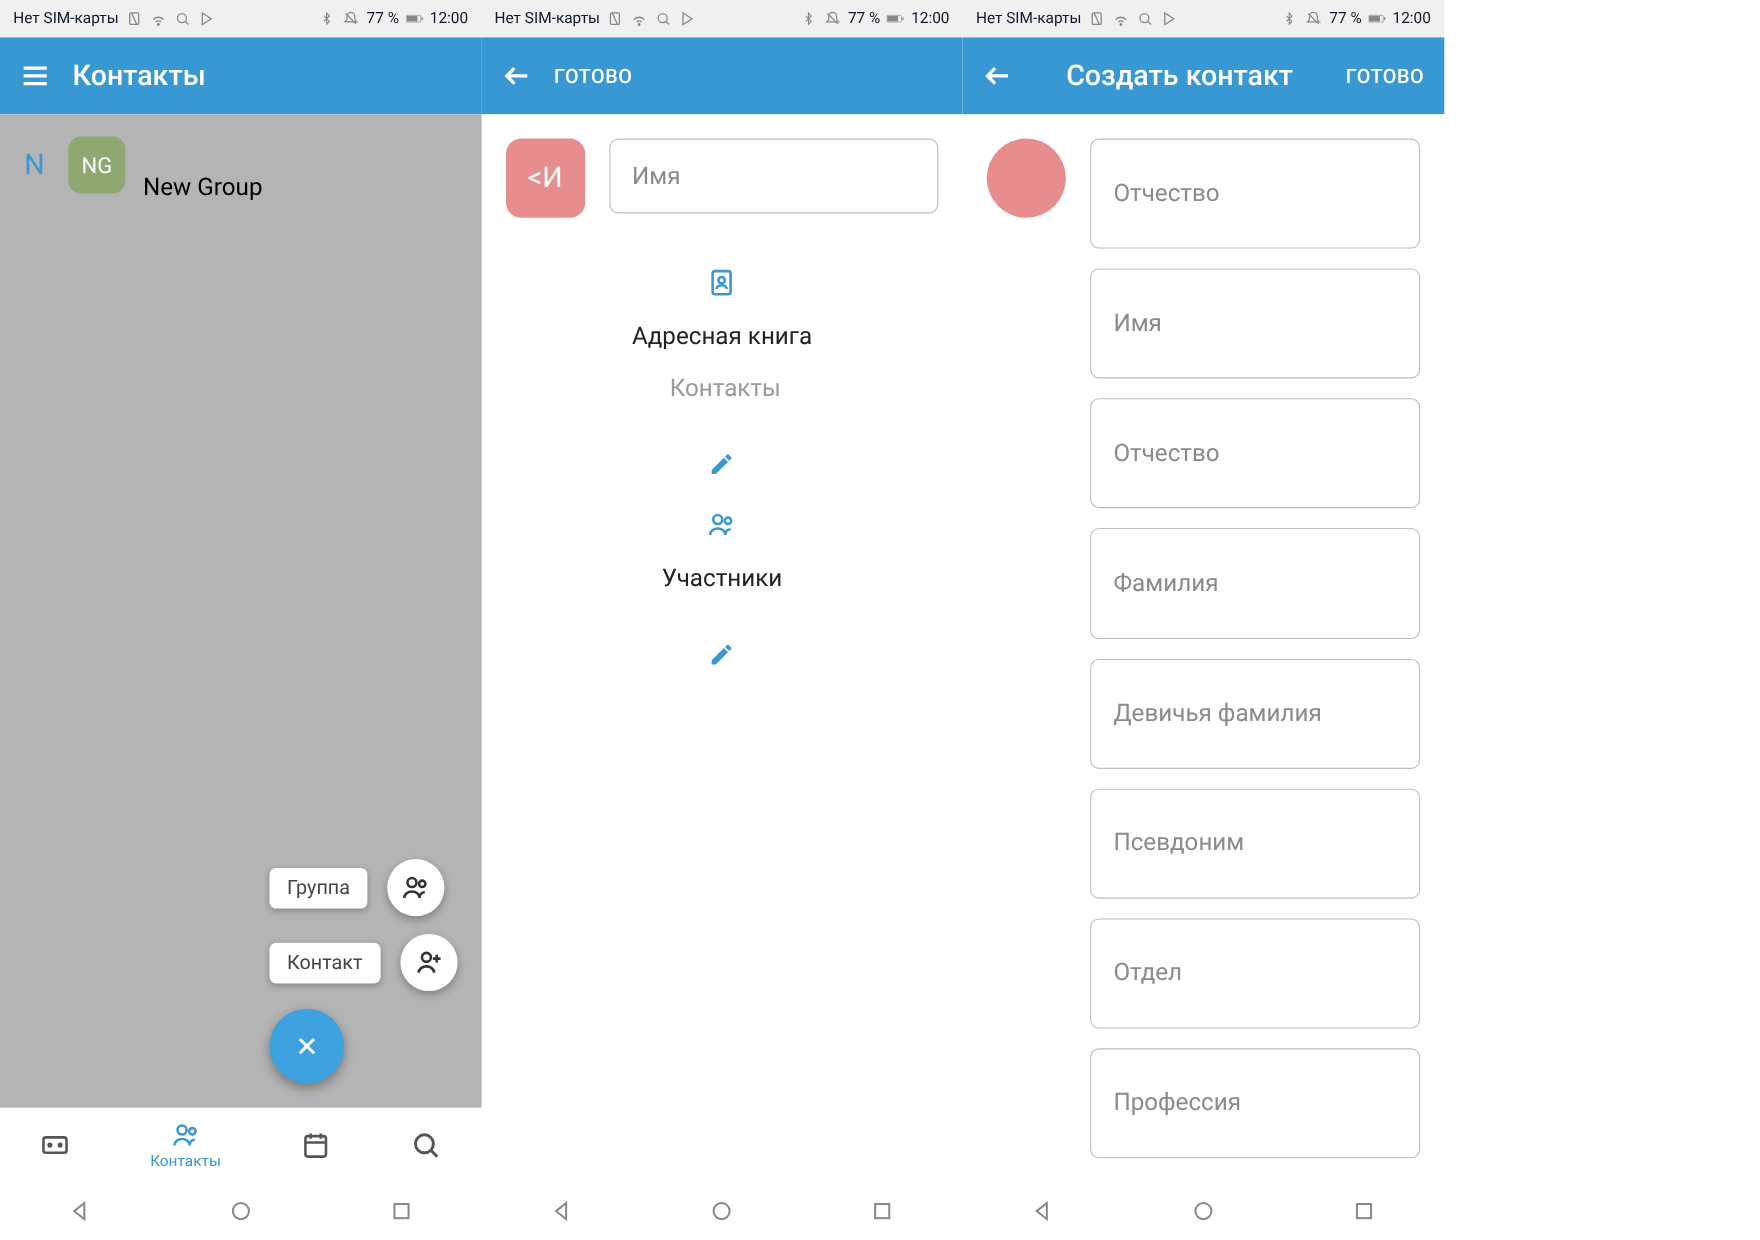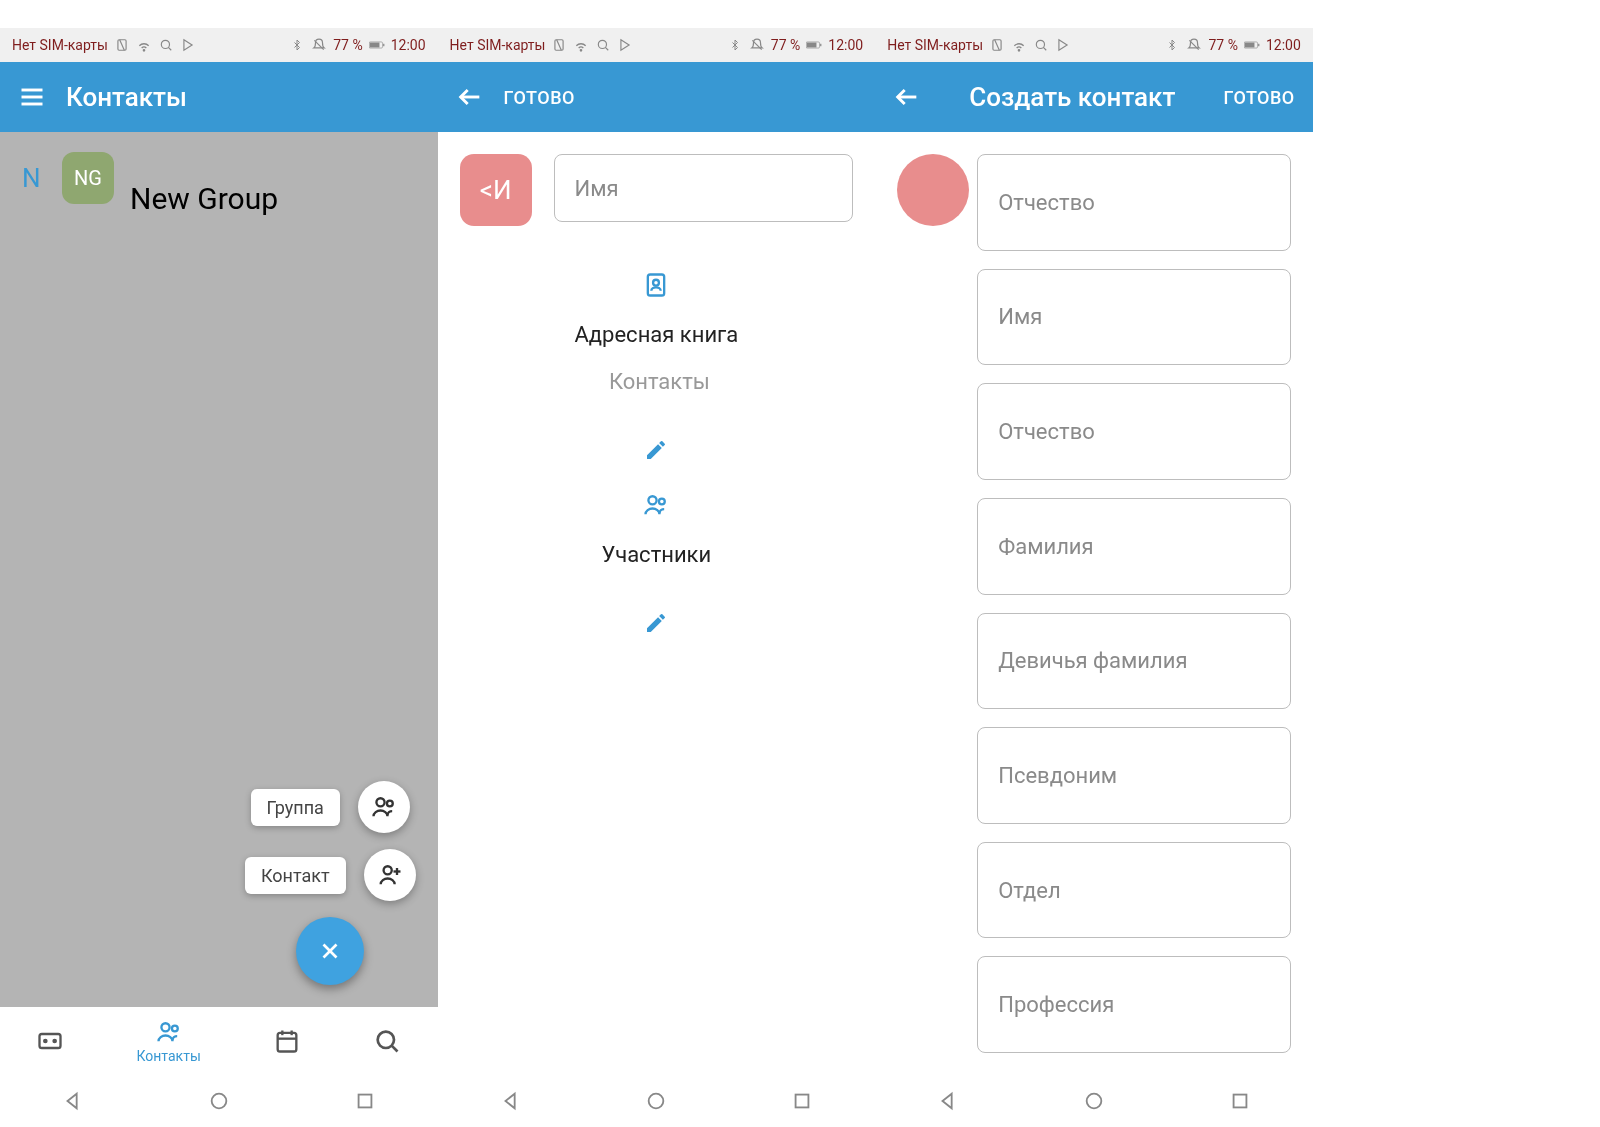--- a/index.html
+++ b/index.html
@@ -19,22 +19,21 @@
   position: relative;
 }
 .status-bar {
   height: 34px;
   background: #f0f0f0;
   display: flex;
   align-items: center;
   justify-content: space-between;
   padding: 0 12px;
   font-size: 14px;
-  color: #7f1d1d;
-  margin-top: 28px;
+  color: #0f172a;
 }
 .status-left { display: flex; align-items: center; gap: 6px; }
 .status-right { display: flex; align-items: center; gap: 6px; }
 .status-icon { width: 16px; height: 16px; display: inline-flex; align-items: center; justify-content: center; }
 
 .app-bar {
   height: 70px;
   background: #3898d3;
   color: #fff;
   display: flex;
@@ -84,31 +83,31 @@
   height: 52px;
   border-radius: 12px;
   background: #8fa770;
   display: flex;
   align-items: center;
   justify-content: center;
   color: #fff;
   font-size: 20px;
 }
 .contact-name {
-  font-size: 30px;
+  font-size: 22px;
   color: #000;
   margin-top: 40px;
 }
 .fab-wrap {
   position: absolute;
   right: 22px;
   bottom: 22px;
   display: flex;
   flex-direction: column;
-  align-items: center;
+  align-items: flex-start;
   gap: 16px;
 }
 .fab-row {
   display: flex;
   align-items: center;
   gap: 18px;
 }
 .fab-label {
   background: #fff;
   color: #444;
@@ -229,21 +228,21 @@
 }
 .g-value {
   font-size: 22px;
   color: #999;
   margin-left: 6px;
 }
 .g-spacer { flex: 1; }
 
 .body-3 {
   display: flex;
-  gap: 8px;
+  gap: 22px;
   padding: 22px;
   justify-content: flex-end;
 }
 .fields-col {
   flex: 1;
   display: flex;
   flex-direction: column;
   gap: 18px;
 }
 .icon-svg { display: block; }

